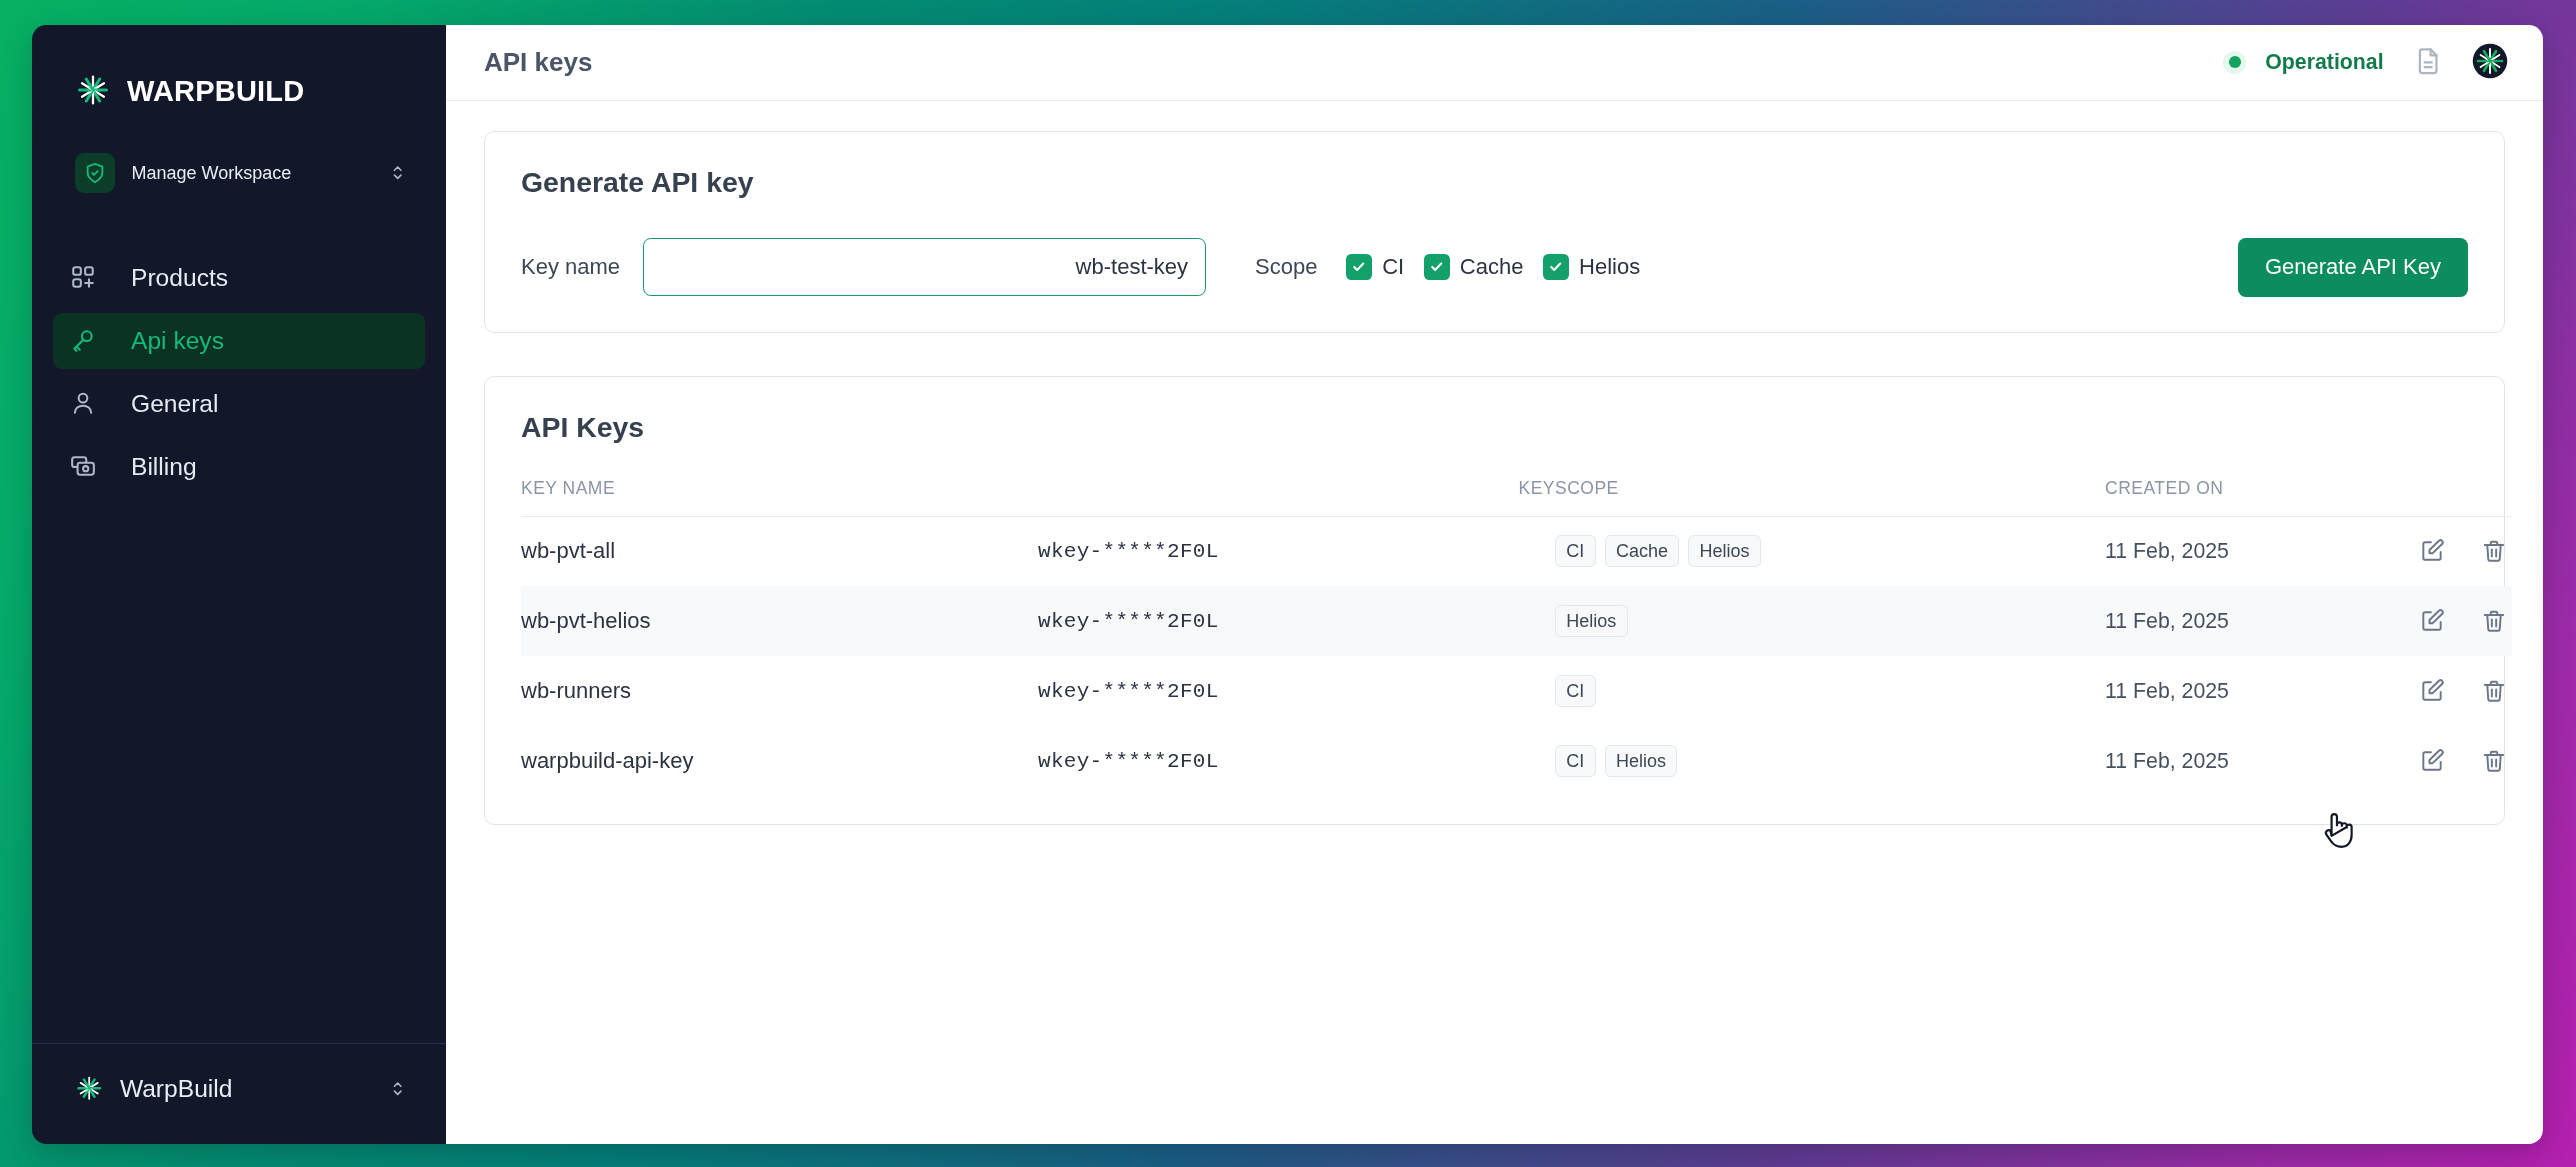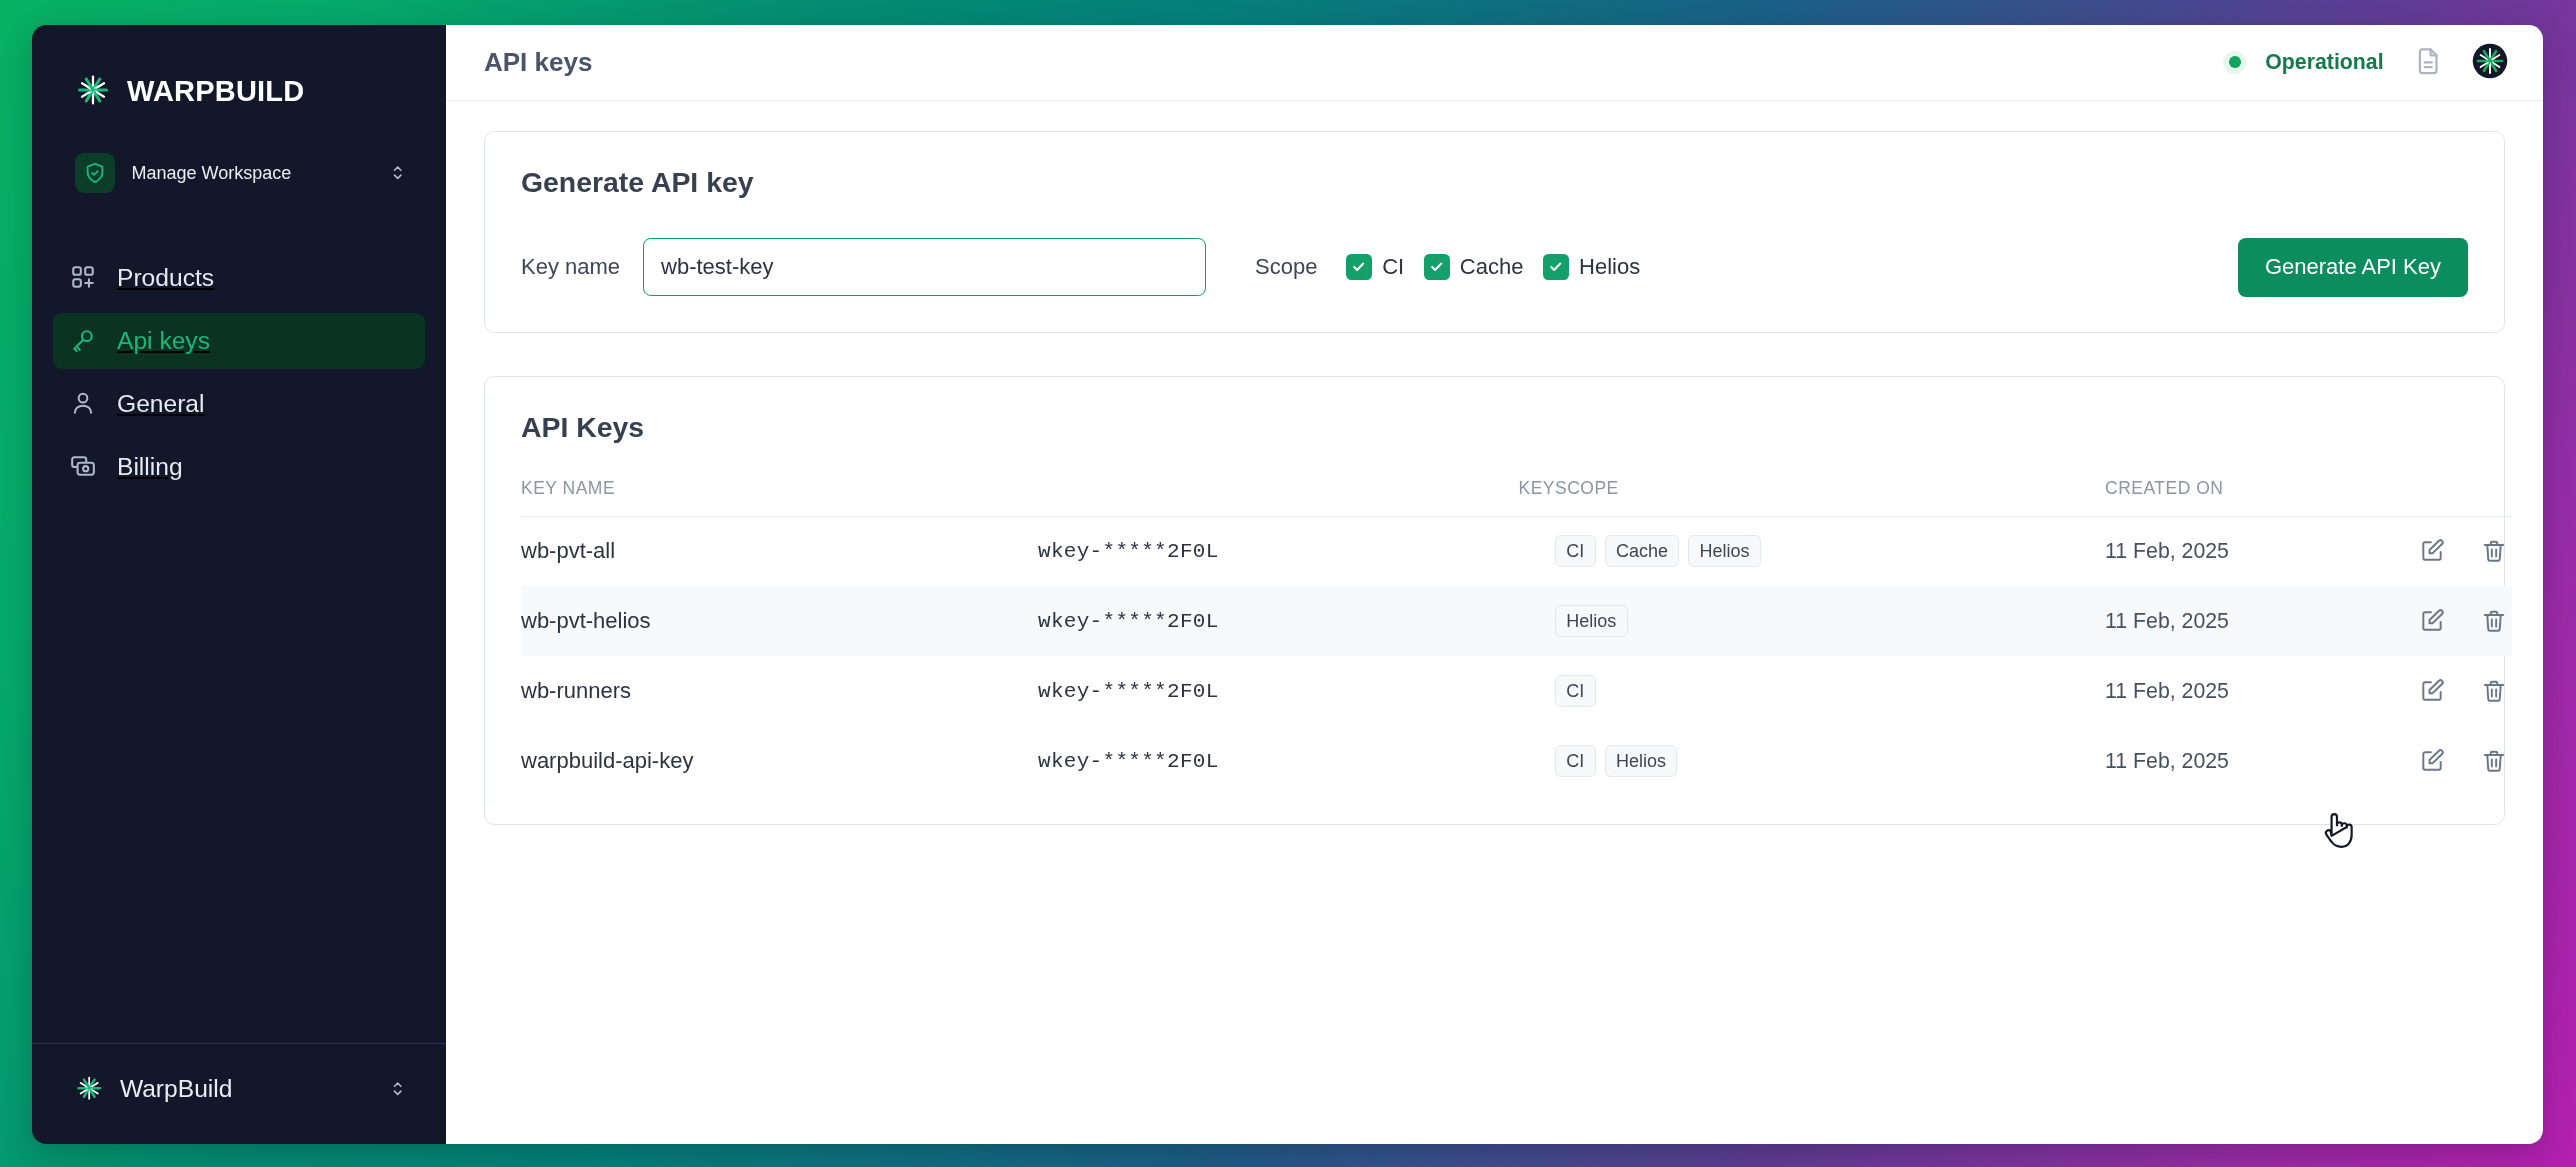--- a/index.html
+++ b/index.html
@@ -86,25 +86,24 @@
   .nav {
     margin-top: 49px;
     padding: 0 21px;
     display: flex;
     flex-direction: column;
     gap: 6.5px;
   }
   .nav-item {
     display: flex;
     align-items: center;
-    gap: 21px;
+    gap: 35px;
     padding: 14.2px 17px;
     border-radius: 9px;
     cursor: pointer;
-    text-decoration: underline;
   }
   .nav-item .nav-label {
     font-size: 24.6px;
     color: #e6eaf2;
   }
   .nav-item.active {
     background: #0a3324;
   }
   .nav-item.active .nav-label { color: #16b978; }
 
@@ -217,20 +216,21 @@
     width: 563px;
     height: 58px;
     border: 1.3px solid #0f9d63;
     border-radius: 7.8px;
     padding: 0 17px;
     font-size: 22px;
     color: #2b3342;
     font-family: "Liberation Sans", sans-serif;
     outline: none;
     background: #fff;
+    text-align: right;
   }
   .scope-group {
     display: flex;
     align-items: center;
     margin-left: 49px;
     gap: 19.4px;
   }
   .scope-label {
     font-size: 22px;
     color: #3d4654;

